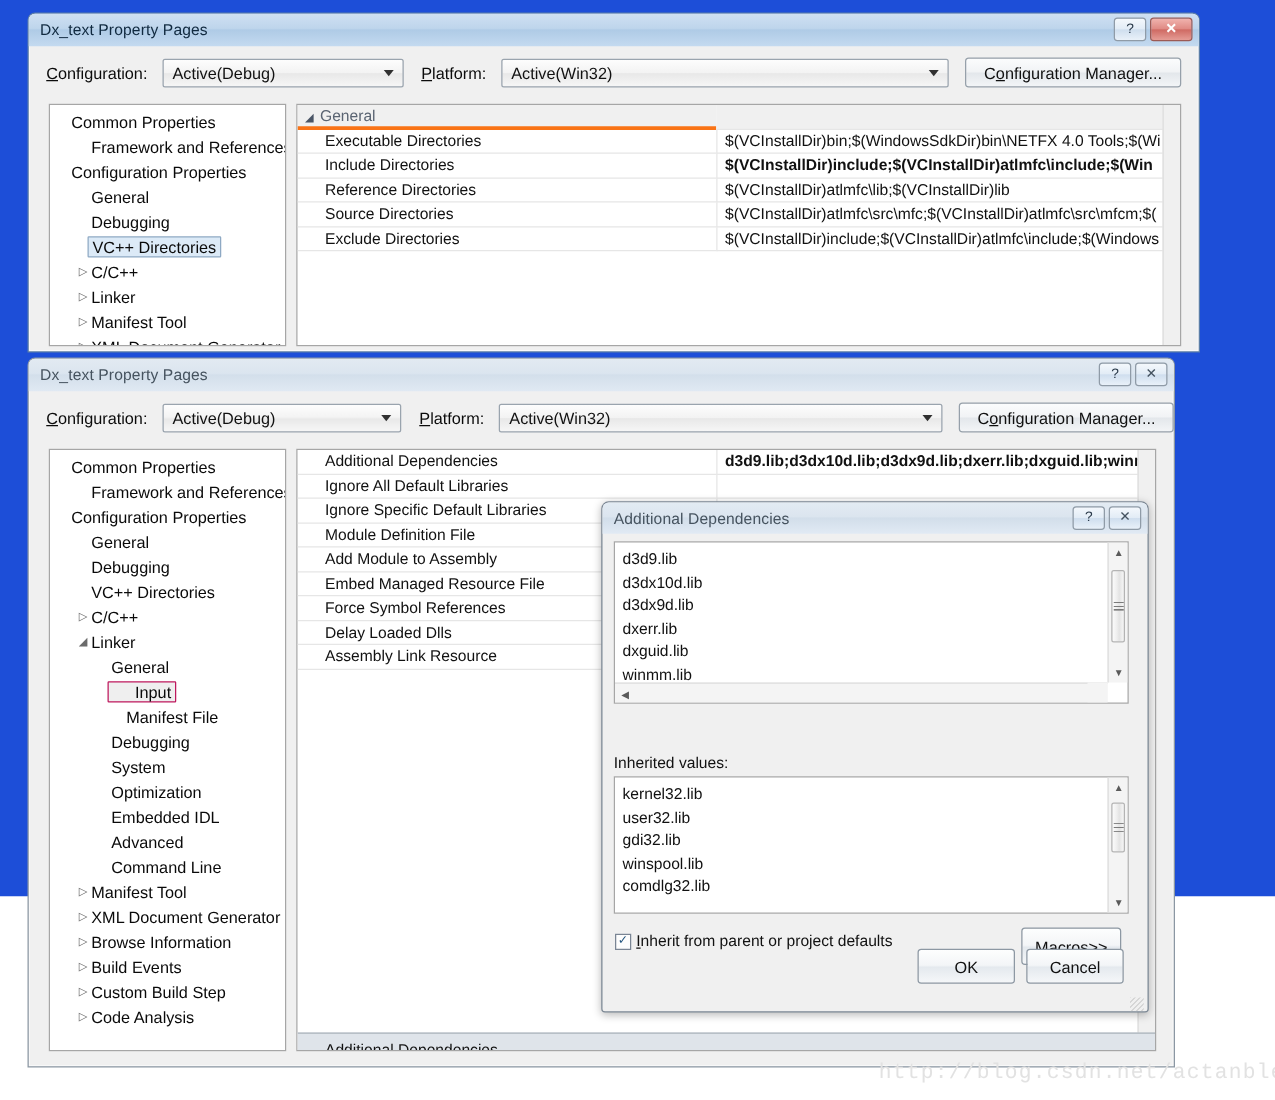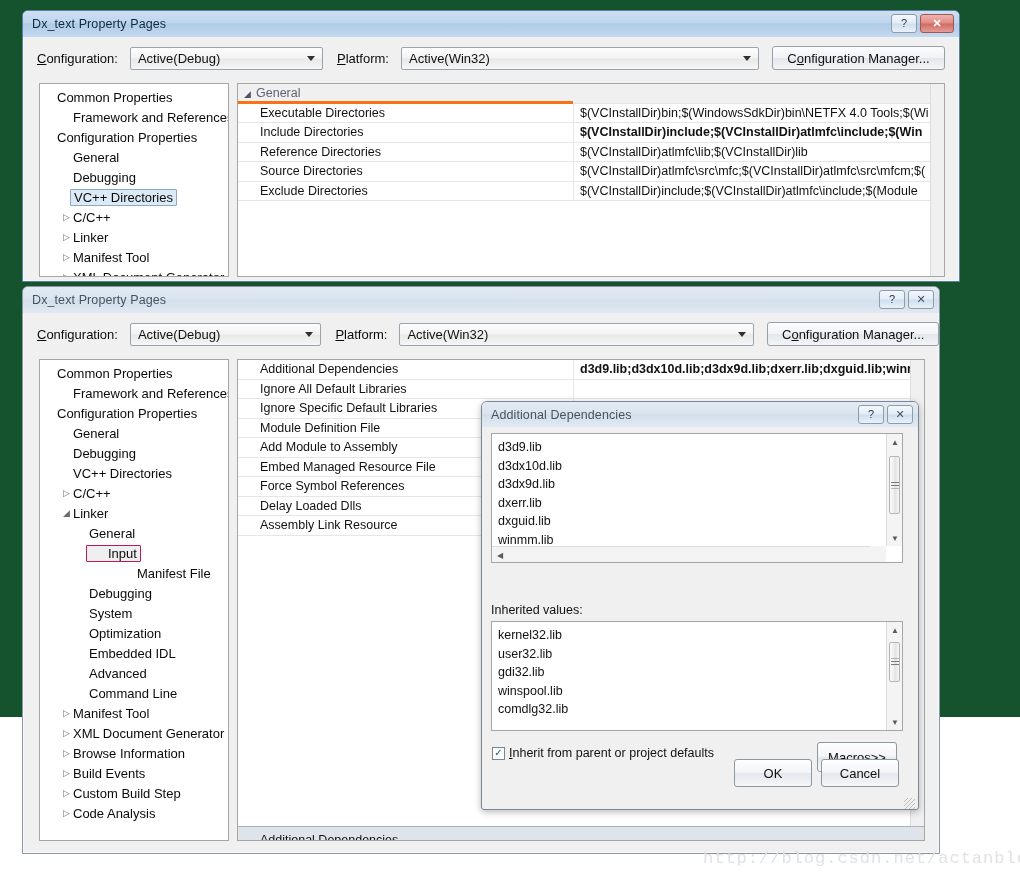--- a/index.html
+++ b/index.html
@@ -3,21 +3,21 @@
 <meta charset="utf-8">
 <style>
   * { box-sizing: border-box; }
   html, body {
     margin: 0; padding: 0;
     width: 1020px; height: 880px;
     background: #ffffff;
     font-family: "Liberation Sans", sans-serif;
     overflow: hidden;
   }
-  .screen { position: relative; width: 1020px; height: 717px; background:#14532d; }
+  .screen { position: relative; width: 1020px; height: 717px; background:#1d4ed8; }
 
   
   .win {
     position: absolute;
     background: #f0f0f0;
     border: 1px solid #7c8793;
     border-radius: 6px 6px 0 0;
     box-shadow: 0 0 0 1px rgba(255,255,255,0.5) inset;
   }
   .win.active  { border-color:#5b7ea8; }
@@ -310,21 +310,21 @@
           <div class="prow">
             <div class="pname">Reference Directories</div>
             <div class="pval">$(VCInstallDir)atlmfc\lib;$(VCInstallDir)lib</div>
           </div>
           <div class="prow">
             <div class="pname">Source Directories</div>
             <div class="pval">$(VCInstallDir)atlmfc\src\mfc;$(VCInstallDir)atlmfc\src\mfcm;$(</div>
           </div>
           <div class="prow">
             <div class="pname">Exclude Directories</div>
-            <div class="pval">$(VCInstallDir)include;$(VCInstallDir)atlmfc\include;$(Module</div>
+            <div class="pval">$(VCInstallDir)include;$(VCInstallDir)atlmfc\include;$(Windows</div>
           </div>
         </div>
       <div class="vscrollcol" style="width:14px;"></div>
     </div>
   </div>
 
   <div class="win inactive" style="left:22px; top:286px; width:918px; height:568px; border-radius:6px 6px 0 0;">
 
     <div class="titlebar inactive">
       <span class="ttl">Dx_text Property Pages</span>
@@ -385,21 +385,21 @@
             <span>Linker</span>
           </div>
           <div class="treeitem" style="padding-left: 36px;">
             <span class="tri"></span>
             <span>General</span>
           </div>
           <div class="treeitem" style="padding-left: 36px;">
             <span class="tri"></span>
             <span class="sel-box gray">Input</span>
           </div>
-          <div class="treeitem" style="padding-left: 48px; margin-left: 36px;">
+          <div class="treeitem" style="padding-left: 48px;">
             <span class="tri"></span>
             <span>Manifest File</span>
           </div>
           <div class="treeitem" style="padding-left: 36px;">
             <span class="tri"></span>
             <span>Debugging</span>
           </div>
           <div class="treeitem" style="padding-left: 36px;">
             <span class="tri"></span>
             <span>System</span>

